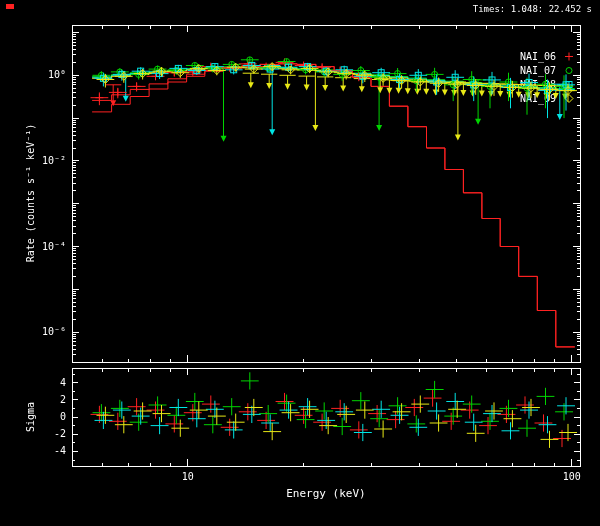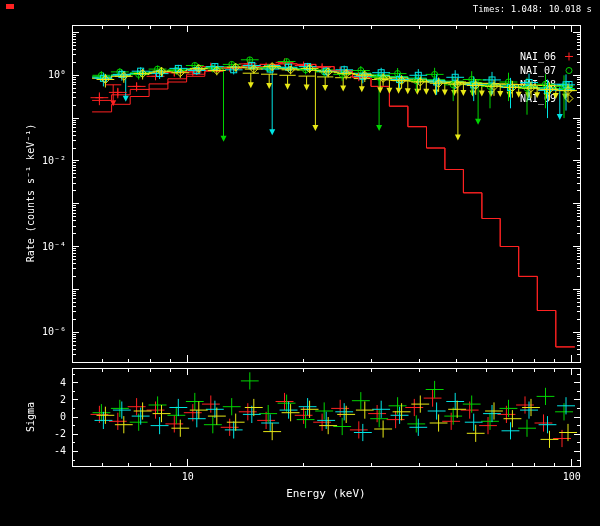--- a/index.html
+++ b/index.html
@@ -5,21 +5,21 @@
   html,body{margin:0;padding:0;background:#000;}
   .plot-window{position:relative;width:600px;height:526px;background:#000;overflow:hidden;
                font-family:"DejaVu Sans Mono",monospace;}
   .times{position:absolute;top:4px;right:8px;color:#fff;font-size:9px;letter-spacing:0;}
   svg text{font-family:"DejaVu Sans Mono",monospace;fill:#fff;}
 </style>
 </head>
 <body>
 
 <div class="plot-window">
-  <div class="times">Times: 1.048: 10.018 s</div>
+  <div class="times">Times: 1.048: 22.452 s</div>
   <div id="plot"><svg width="600" height="526" viewBox="0 0 600 526">
         <defs>
           <clipPath id="cm">
             <rect x="71.5" y="24.5" width="509" height="338"></rect>
           </clipPath>
           <clipPath id="cs">
             <rect x="71.5" y="367.5" width="509" height="99"></rect>
           </clipPath>
         </defs>
         <rect x="0" y="0" width="600" height="526" fill="#000"></rect>

